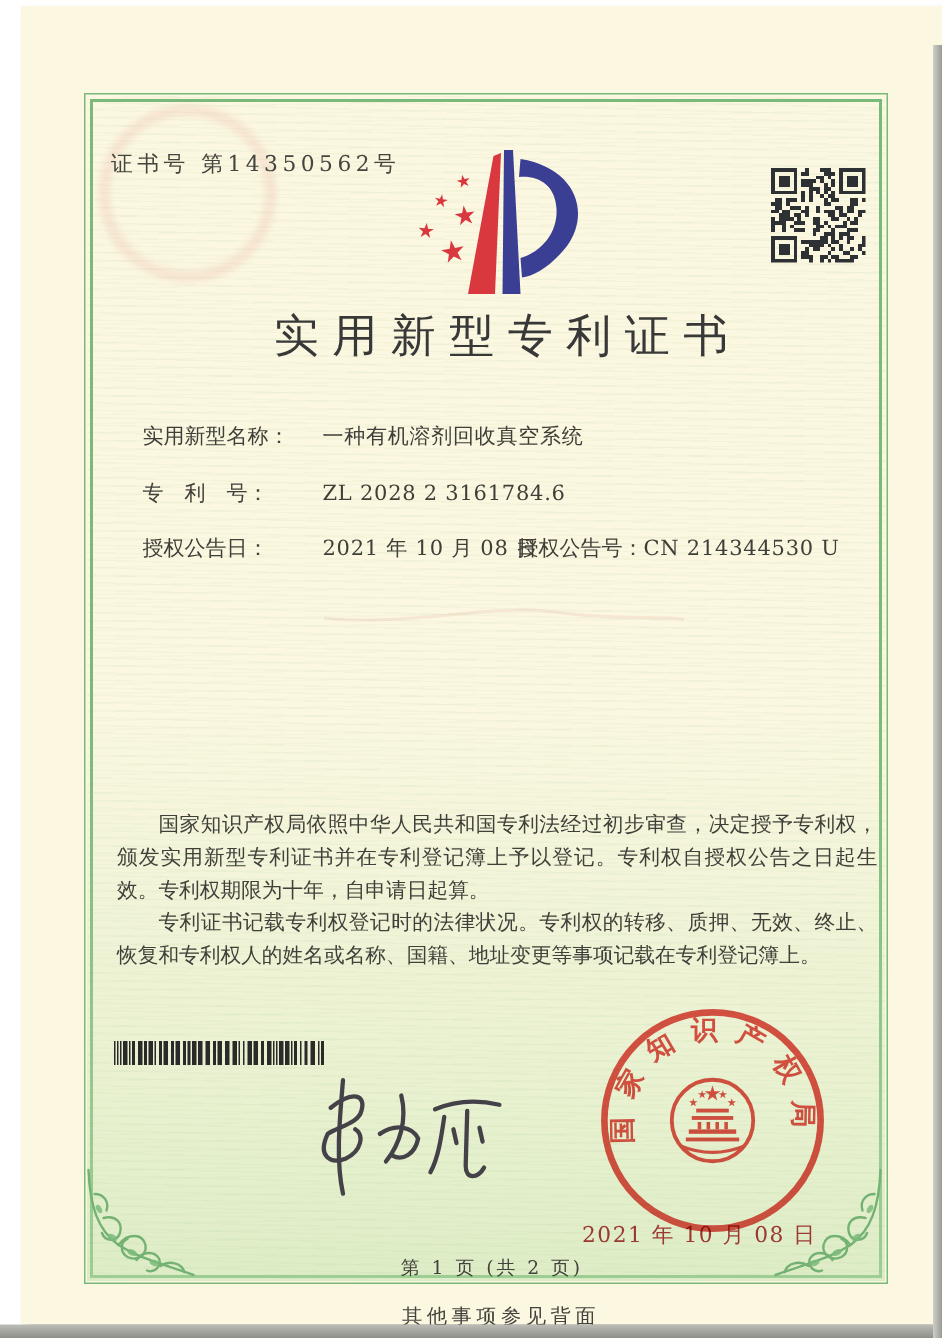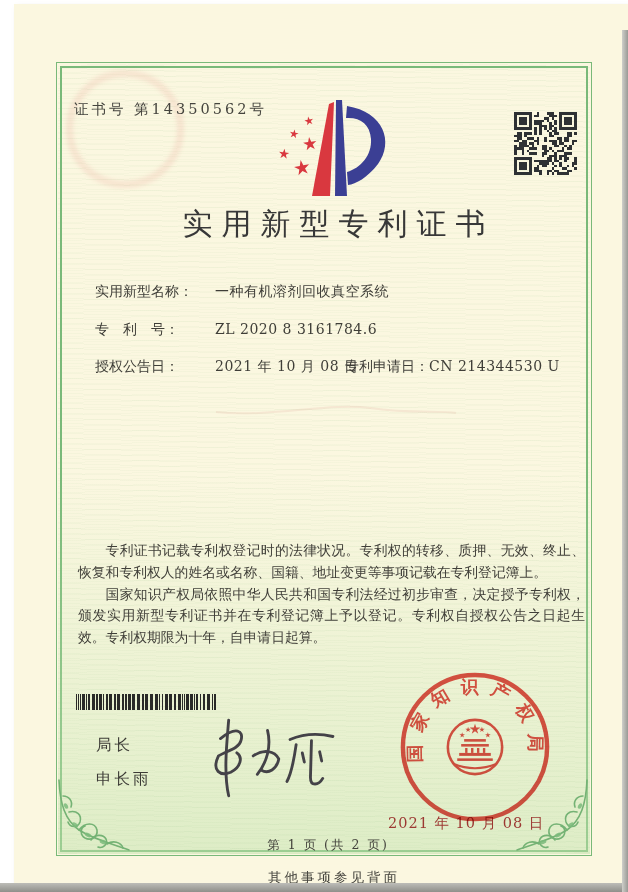--- a/index.html
+++ b/index.html
@@ -425,38 +425,34 @@
       </svg>
   </div>
 
   <div class="title">实用新型专利证书</div>
 
   <div class="fields">
     <div class="frow">
       <span class="flabel">实用新型名称：</span><span class="fvalue">一种有机溶剂回收真空系统</span>
     </div>
     <div class="frow">
-      <span class="flabel">专　利　号：</span><span class="fvalue">ZL 2020 8 3161784.6</span>
+      <span class="flabel">专　利　号：</span><span class="fvalue">ZL 2028 2 3161784.6</span>
     </div>
     <div class="frow">
-      <span class="flabel">授权公告日：</span><span class="fvalue fvalue-fixed">2021 年 10 月 08 日</span><span class="flabel" style="width:auto">专利申请日：</span><span class="fvalue">CN 214344530 U</span>
+      <span class="flabel">授权公告日：</span><span class="fvalue fvalue-fixed">2021 年 10 月 08 日</span><span class="flabel" style="width:auto">授权公告号：</span><span class="fvalue">CN 214344530 U</span>
     </div>
   </div>
 
   <div class="paras">
+    <p>国家知识产权局依照中华人民共和国专利法经过初步审查，决定授予专利权，颁发实用新型专利证书并在专利登记簿上予以登记。专利权自授权公告之日起生效。专利权期限为十年，自申请日起算。</p>
     <p>专利证书记载专利权登记时的法律状况。专利权的转移、质押、无效、终止、恢复和专利权人的姓名或名称、国籍、地址变更等事项记载在专利登记簿上。</p>
-    <p>国家知识产权局依照中华人民共和国专利法经过初步审查，决定授予专利权，颁发实用新型专利证书并在专利登记簿上予以登记。专利权自授权公告之日起生效。专利权期限为十年，自申请日起算。</p>
   </div>
 
   <div class="barcode"><span style="width:1px;margin-right:1px"></span><span style="width:1px;margin-right:1px"></span><span style="width:1px;margin-right:1px"></span><span style="width:3px;margin-right:1px"></span><span style="width:1px;margin-right:1px"></span><span style="width:2px;margin-right:2px"></span><span style="width:3px;margin-right:1px"></span><span style="width:2px;margin-right:1px"></span><span style="width:3px;margin-right:1px"></span><span style="width:1px;margin-right:2px"></span><span style="width:2px;margin-right:1px"></span><span style="width:3px;margin-right:2px"></span><span style="width:2px;margin-right:1px"></span><span style="width:3px;margin-right:2px"></span><span style="width:2px;margin-right:1px"></span><span style="width:2px;margin-right:1px"></span><span style="width:3px;margin-right:1px"></span><span style="width:3px;margin-right:2px"></span><span style="width:3px;margin-right:2px"></span><span style="width:2px;margin-right:1px"></span><span style="width:3px;margin-right:2px"></span><span style="width:3px;margin-right:2px"></span><span style="width:3px;margin-right:1px"></span><span style="width:1px;margin-right:2px"></span><span style="width:1px;margin-right:2px"></span><span style="width:3px;margin-right:1px"></span><span style="width:3px;margin-right:2px"></span><span style="width:2px;margin-right:2px"></span><span style="width:3px;margin-right:1px"></span><span style="width:1px;margin-right:1px"></span><span style="width:1px;margin-right:1px"></span><span style="width:3px;margin-right:1px"></span><span style="width:3px;margin-right:1px"></span><span style="width:1px;margin-right:1px"></span><span style="width:2px;margin-right:2px"></span><span style="width:1px;margin-right:2px"></span><span style="width:2px;margin-right:2px"></span><span style="width:3px;margin-right:2px"></span><span style="width:1px;margin-right:1px"></span><span style="width:2px;margin-right:1px"></span></div>
 
-  <div class="director">
-    <div>局长</div>
-    <div>申长雨</div>
-  </div>
 
   <svg class="signature" viewBox="0 0 150 90">
     <g fill="none" stroke="#33303a" stroke-width="2.8" stroke-linecap="round" stroke-linejoin="round" opacity=".9">
       <path d="M30,24 C45,12 53,16 50,26 C48,34 36,36 28,41 C21,56 30,61 40,57 C50,52 52,42 46,38"></path>
       <path d="M38,6 C36,30 33,58 38,80"></path>
       <path d="M76,16 C80,32 75,48 66,59"></path>
       <path d="M62,41 C72,34 83,36 87,44 C85,54 77,59 70,55"></path>
       <path d="M98,25 C112,19 127,19 140,22"></path>
       <path d="M104,30 C102,44 100,57 95,66"></path>
       <path d="M119,26 L118,62 C118,71 126,70 130,63"></path>

